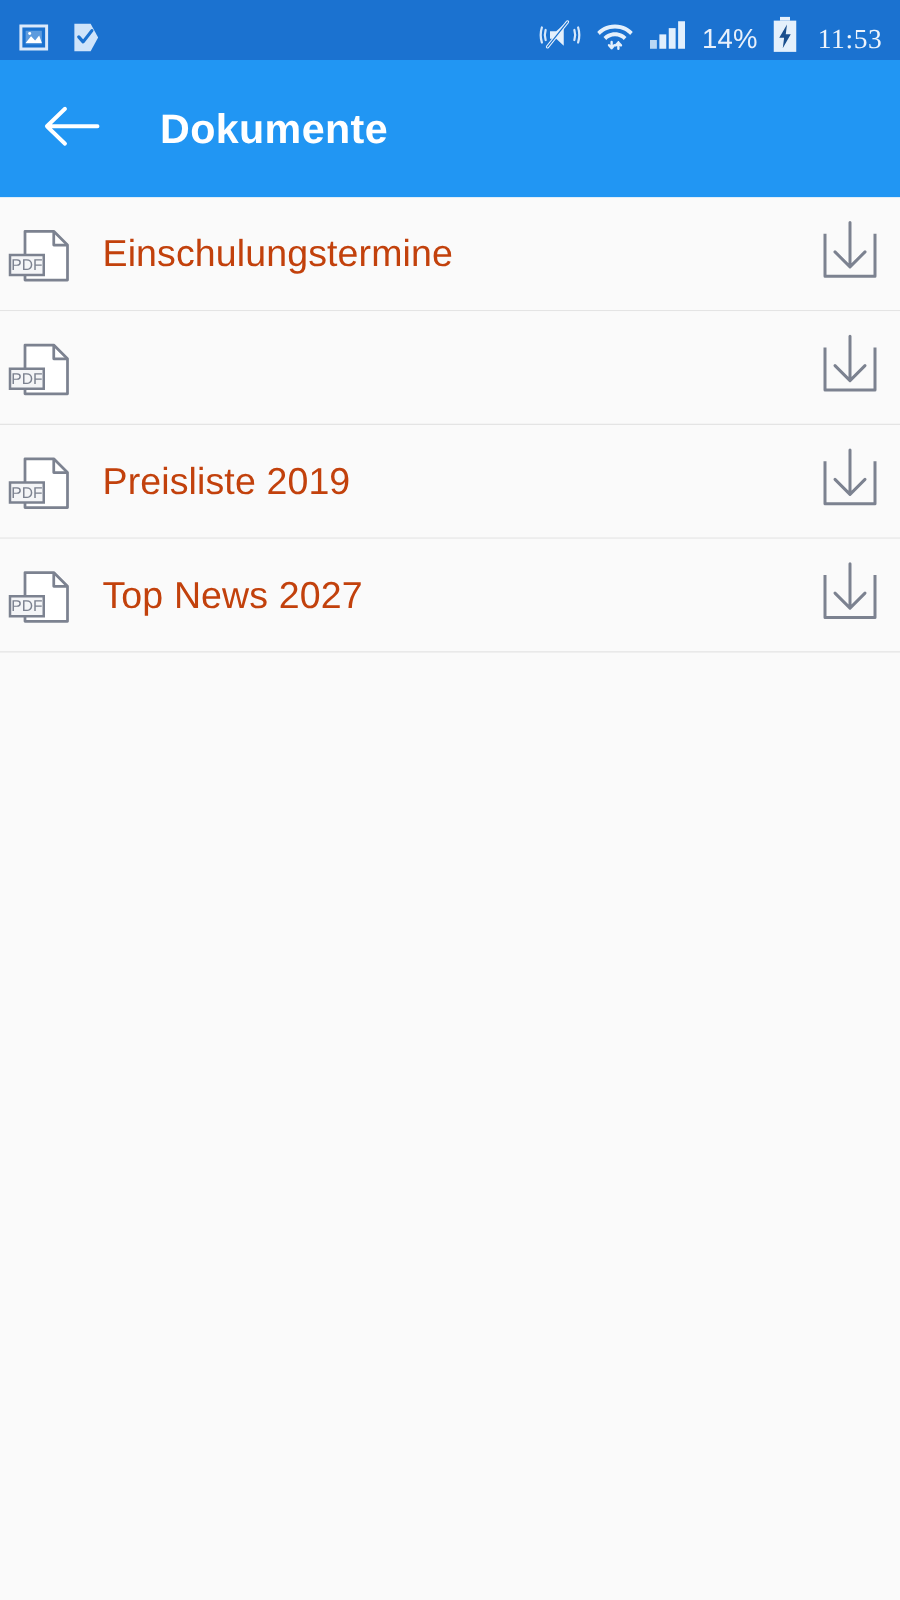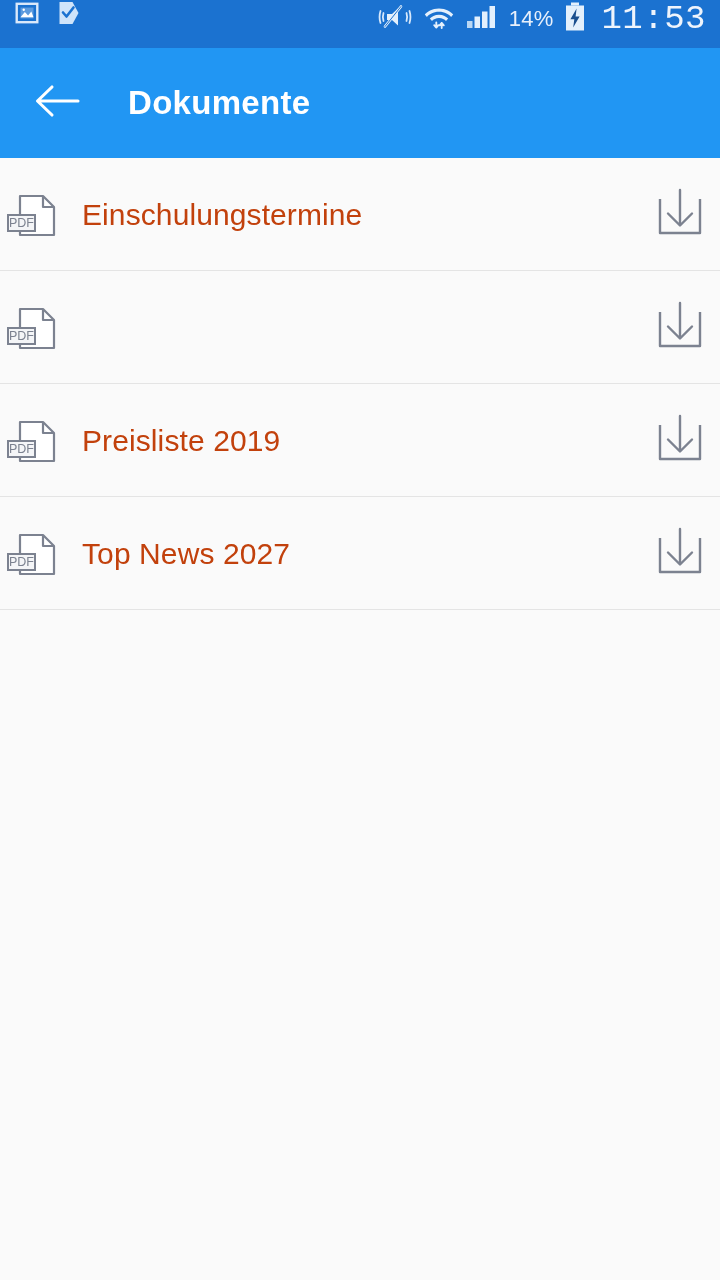--- a/index.html
+++ b/index.html
@@ -15,42 +15,42 @@
     background:#fafafa;
     display:flex;
     flex-direction:column;
   }
 
   
   .status-bar {
     height:48px;
     background:#1b72d0;
     display:flex;
-    align-items:flex-start;
+    align-items:flex-end;
     padding:0 14px;
     flex:0 0 48px;
   }
   .status-left { display:flex; align-items:center; gap:16px; }
   .status-right {
     margin-left:auto;
     display:flex; align-items:center; gap:11px;
   }
   .sb-icon { display:block; }
   .battery-pct {
     color:#e8f0fb;
     font-size:22px;
     letter-spacing:0.2px;
     font-family:"Liberation Sans", sans-serif;
   }
   .clock {
     color:#eef4fc;
-    font-size:34px;
+    font-size:22px;
     letter-spacing:0.5px;
     margin-left:4px;
-    font-family:Liberation Mono, monospace;
+    font-family:Liberation Serif, serif;
   }
 
   
   .app-bar {
     height:110px;
     background:#2196f3;
     display:flex;
     align-items:center;
     flex:0 0 110px;
     padding-left:30px;
@@ -65,21 +65,21 @@
     font-size:33px;
     font-weight:bold;
     letter-spacing:0.3px;
     margin-left:44px;
   }
 
   
   .doc-list { flex:0 0 auto; background:#fafafa; }
   .doc-row {
     position:relative;
-    height:113px;
+    height:91px;
     display:flex;
     align-items:center;
     padding:0 0 0 6px;
     background:#fafafa;
     cursor:pointer;
   }
   .doc-row::after {
     content:"";
     position:absolute;
     left:0; right:0; bottom:0;

